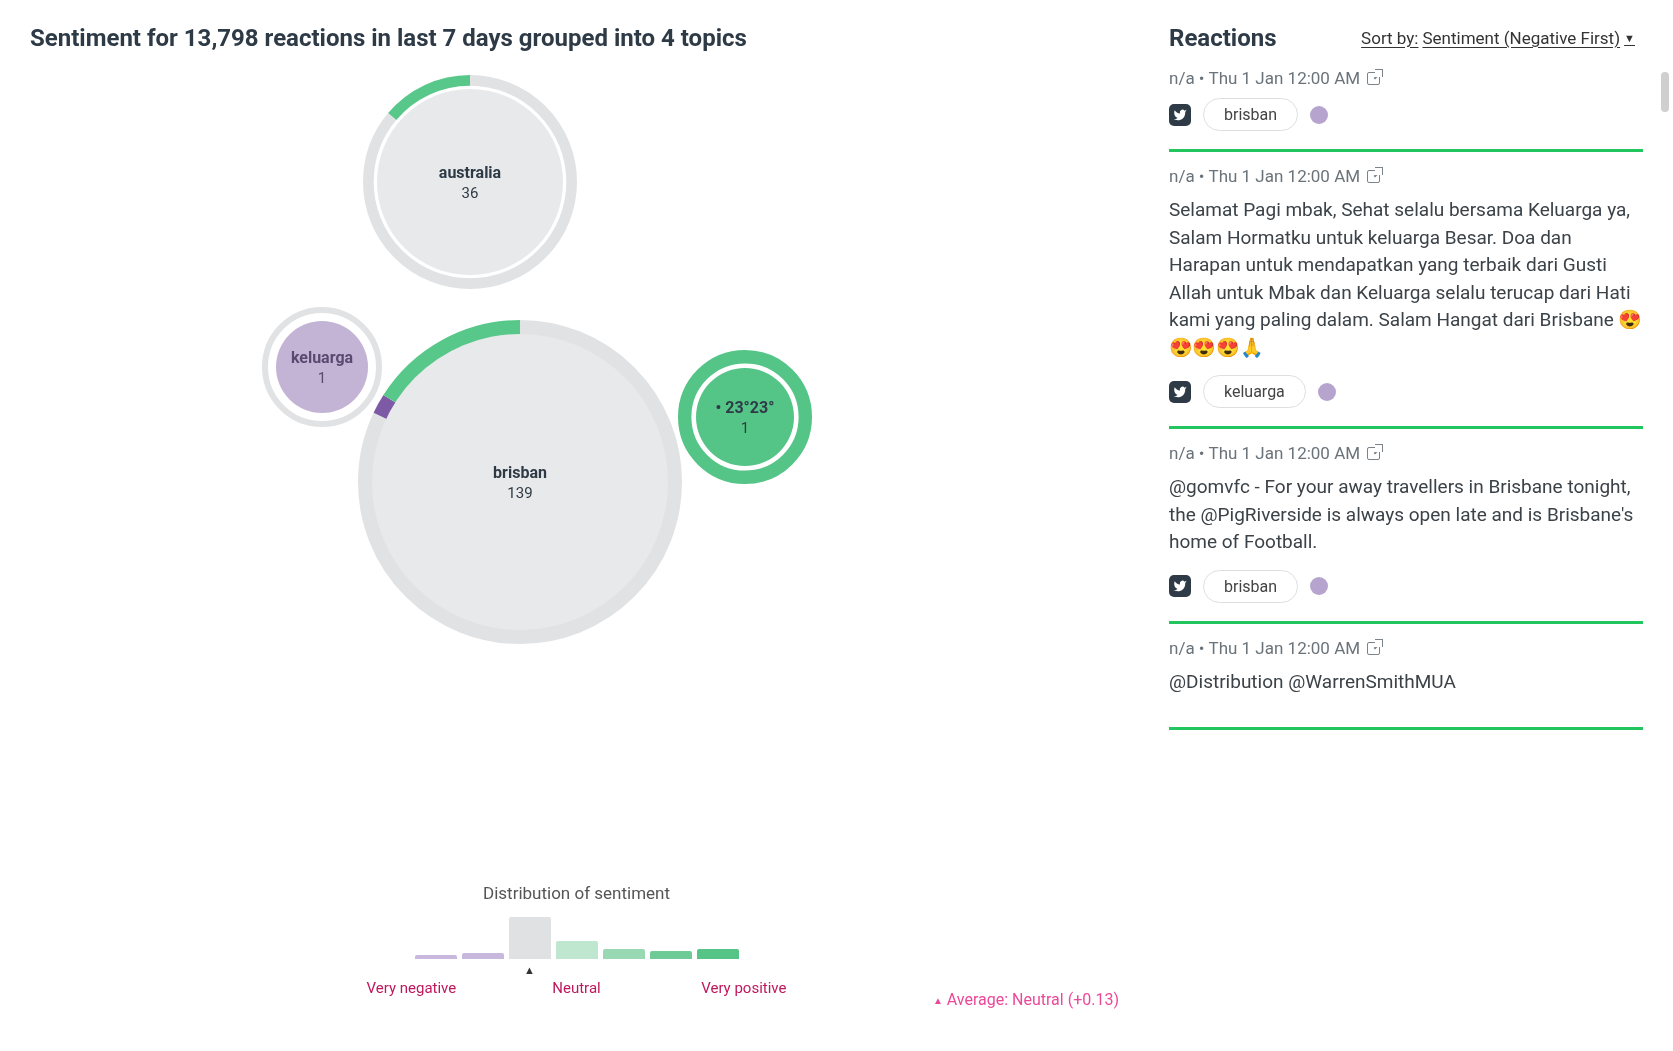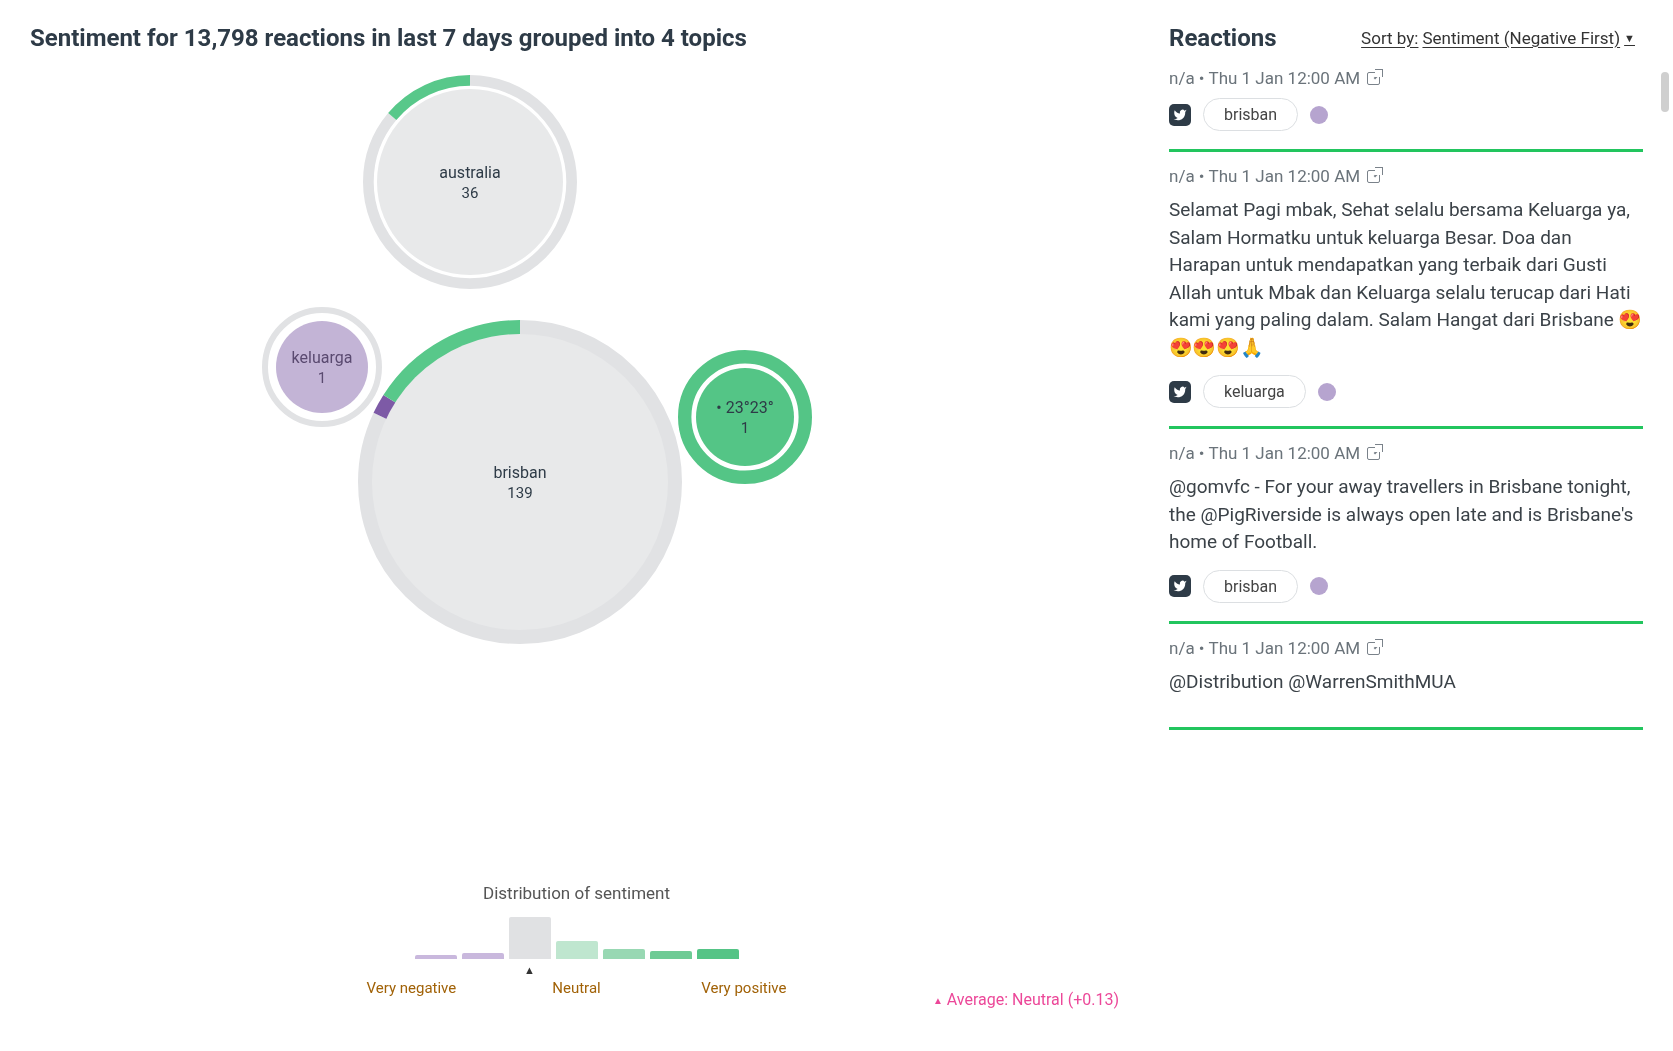--- a/index.html
+++ b/index.html
@@ -52,21 +52,21 @@
     transform: rotate(-90deg);
   }
   .bubble .inner-fill {
     position: absolute;
     border-radius: 50%;
   }
   .bubble-label {
     position: relative;
     z-index: 2;
     font-size: 16px;
-    font-weight: 400;
+    font-weight: 700;
     color: #2e3b47;
   }
   .bubble-count {
     position: relative;
     z-index: 2;
     font-size: 15px;
     color: #555;
     margin-top: 2px;
   }
   .distribution-block {
@@ -91,21 +91,21 @@
     width: 42px;
     border-radius: 2px 2px 0 0;
   }
   .dist-labels {
     display: flex;
     justify-content: center;
     gap: 4px;
     width: 420px;
     margin: 0 auto;
     font-size: 15px;
-    color: #a16207;
+    color: #be185d;
     position: relative;
   }
   .dist-label-item { width: 140px; text-align: center; }
   .dist-label-item.left { text-align: left; }
   .dist-label-item.right { text-align: right; }
   .dist-pointer {
     font-size: 11px;
     color: #333;
     line-height: 8px;
     margin-bottom: 4px;

